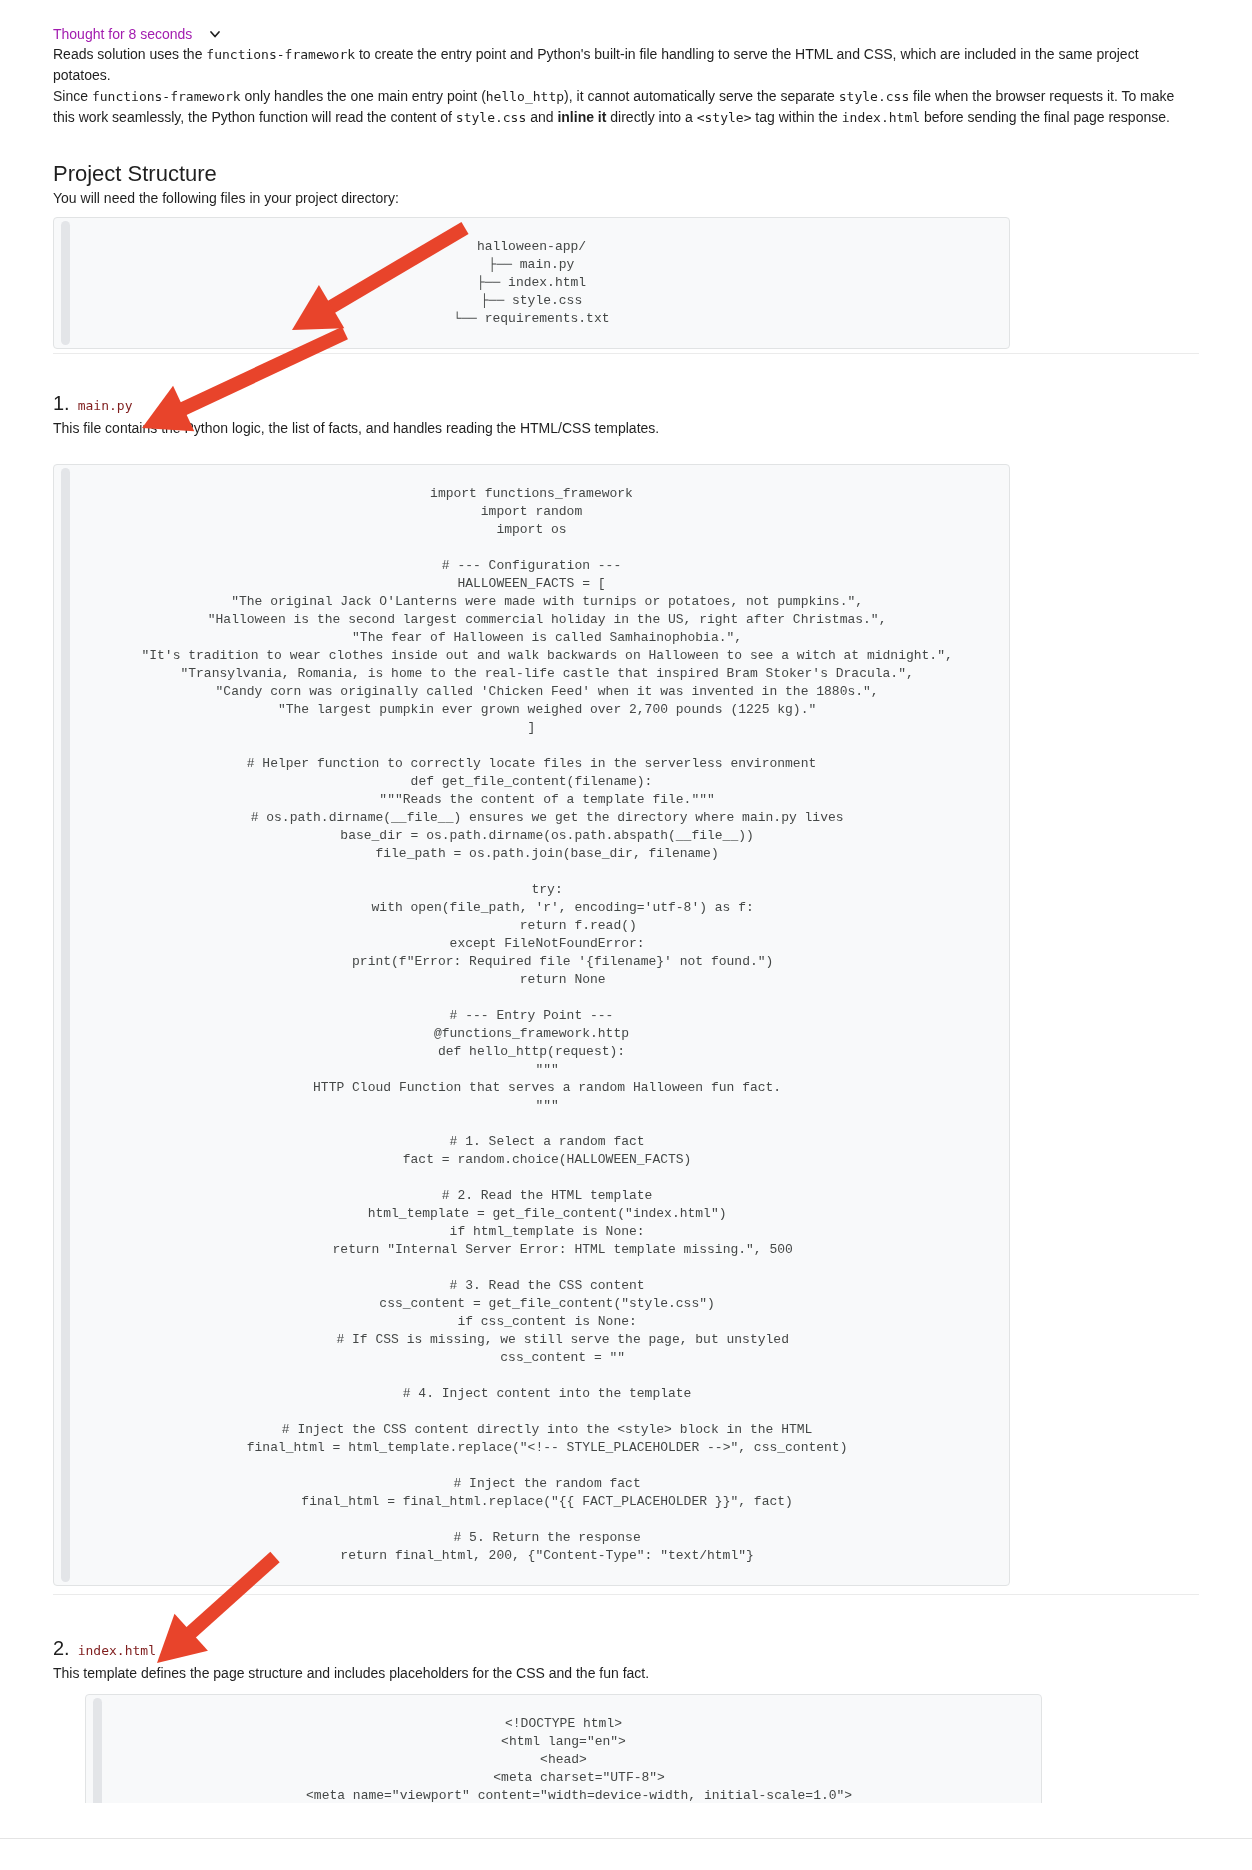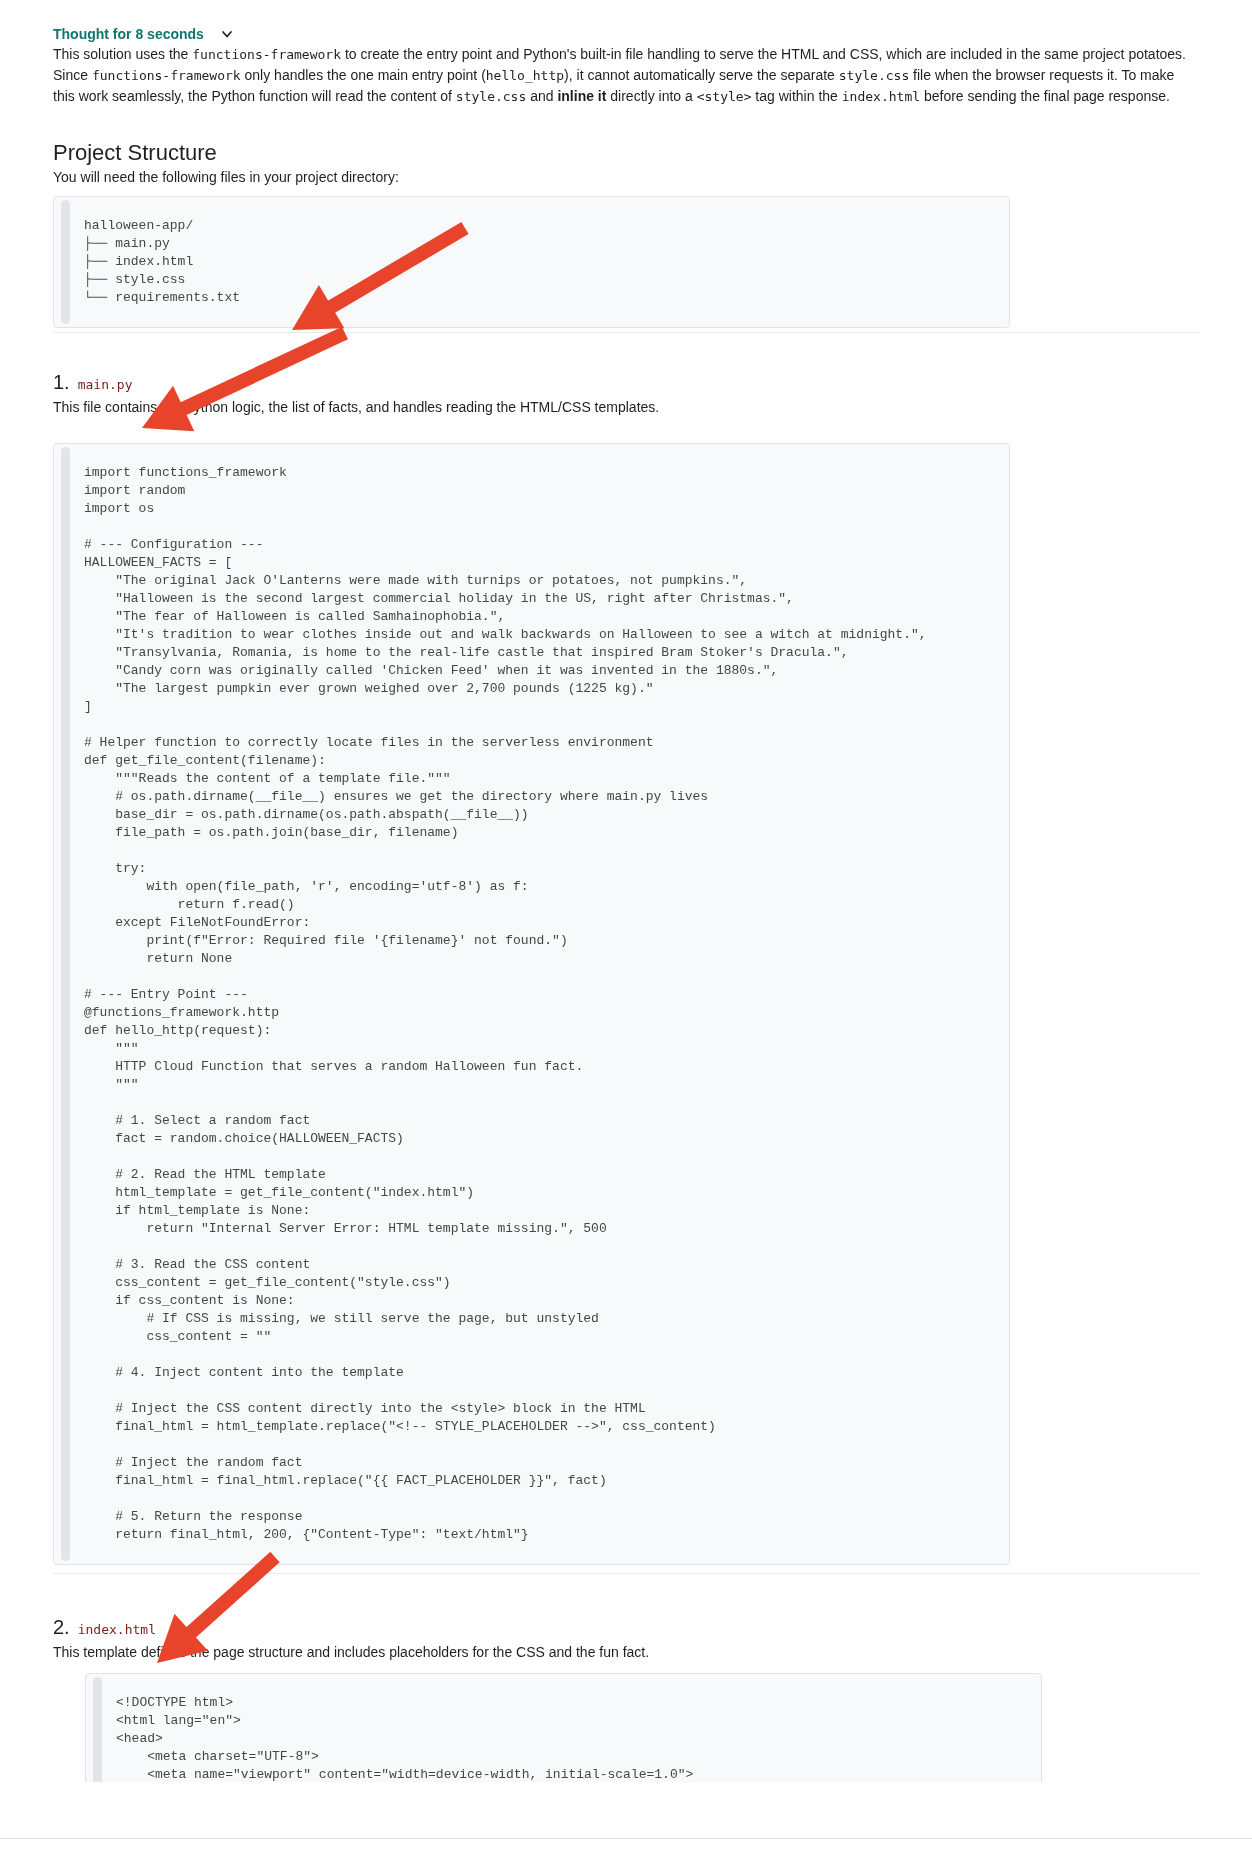--- a/index.html
+++ b/index.html
@@ -6,38 +6,39 @@
   html,body { margin:0; padding:0; }
   body {
     width:1252px; height:1870px; position:relative; overflow:hidden;
     background:#ffffff; color:#1f1f1f;
     font-family:"Liberation Sans", sans-serif;
   }
   .content { padding:0 53px; }
 
   
   .thought-row { margin-top:24px; display:flex; align-items:center; gap:16px; height:20px; cursor:pointer; width:max-content; }
-  .thought-label { font-size:14px; color:#0f766e;font-weight:bold; }
+  .thought-label { font-size:14px; color:#a21caf; }
   .chevron { width:14px; height:14px; display:inline-block; }
 
   
   p.body-text { margin:0; font-size:14px; line-height:21px; color:#1f1f1f; max-width:1146px; }
   .p1 { margin-top:20px; }
   .p2 { margin-top:18px; }
   .seg-code { font-family:"DejaVu Sans Mono","Liberation Mono",monospace; font-size:13px; }
   .seg-bold { font-weight:700; }
 
   h2.section-title { margin:32px 0 0 0; font-size:22px; line-height:28px; font-weight:500; color:#1f1f1f; }
   .subtitle { margin-top:10px; }
 
   
   .codeblock {
     position:relative; width:957px; margin-top:8px;
     background:#f8f9fa; border:1px solid #e1e3e4; border-radius:4px;
     padding:20px 30px;
+    text-align:center;
   }
   .codeblock pre {
     margin:0; font-family:"Liberation Mono","DejaVu Sans Mono",monospace;
     font-size:13px; line-height:18px; color:#444746; white-space:pre;
   }
   .code-scrollbar {
     position:absolute; left:7px; top:3px; bottom:3px; width:9px;
     background:#e3e5e8; border-radius:5px;
   }
 
@@ -75,21 +76,21 @@
 
 <div class="content">
 
   <div class="thought-row">
     <span class="thought-label">Thought for 8 seconds</span>
     <svg class="chevron" viewBox="0 0 14 14">
       <path d="M3 5 L7 9.5 L11 5" fill="none" stroke="#1f1f1f" stroke-width="1.7" stroke-linecap="round" stroke-linejoin="round"></path>
     </svg>
   </div>
 
-  <p class="body-text p1"><span>This solution uses the </span><span class="seg-code">functions-framework</span><span> to create the entry point and Python's built-in file handling to serve the HTML and CSS, which are included in the same project potatoes.</span></p>
+  <p class="body-text p1"><span>Reads solution uses the </span><span class="seg-code">functions-framework</span><span> to create the entry point and Python's built-in file handling to serve the HTML and CSS, which are included in the same project potatoes.</span></p>
 
   <p class="body-text p2"><span>Since </span><span class="seg-code">functions-framework</span><span> only handles the one main entry point (</span><span class="seg-code">hello_http</span><span>), it cannot automatically serve the separate </span><span class="seg-code">style.css</span><span> file when the browser requests it. To make this work seamlessly, the Python function will read the content of </span><span class="seg-code">style.css</span><span> and </span><span class="seg-bold">inline it</span><span> directly into a </span><span class="seg-code">&lt;style&gt;</span><span> tag within the </span><span class="seg-code">index.html</span><span> before sending the final page response.</span></p>
 
   <h2 class="section-title">Project Structure</h2>
 
   <p class="body-text subtitle">You will need the following files in your project directory:</p>
 
   <div class="codeblock">
     <div class="code-scrollbar"></div>
     <pre>halloween-app/

